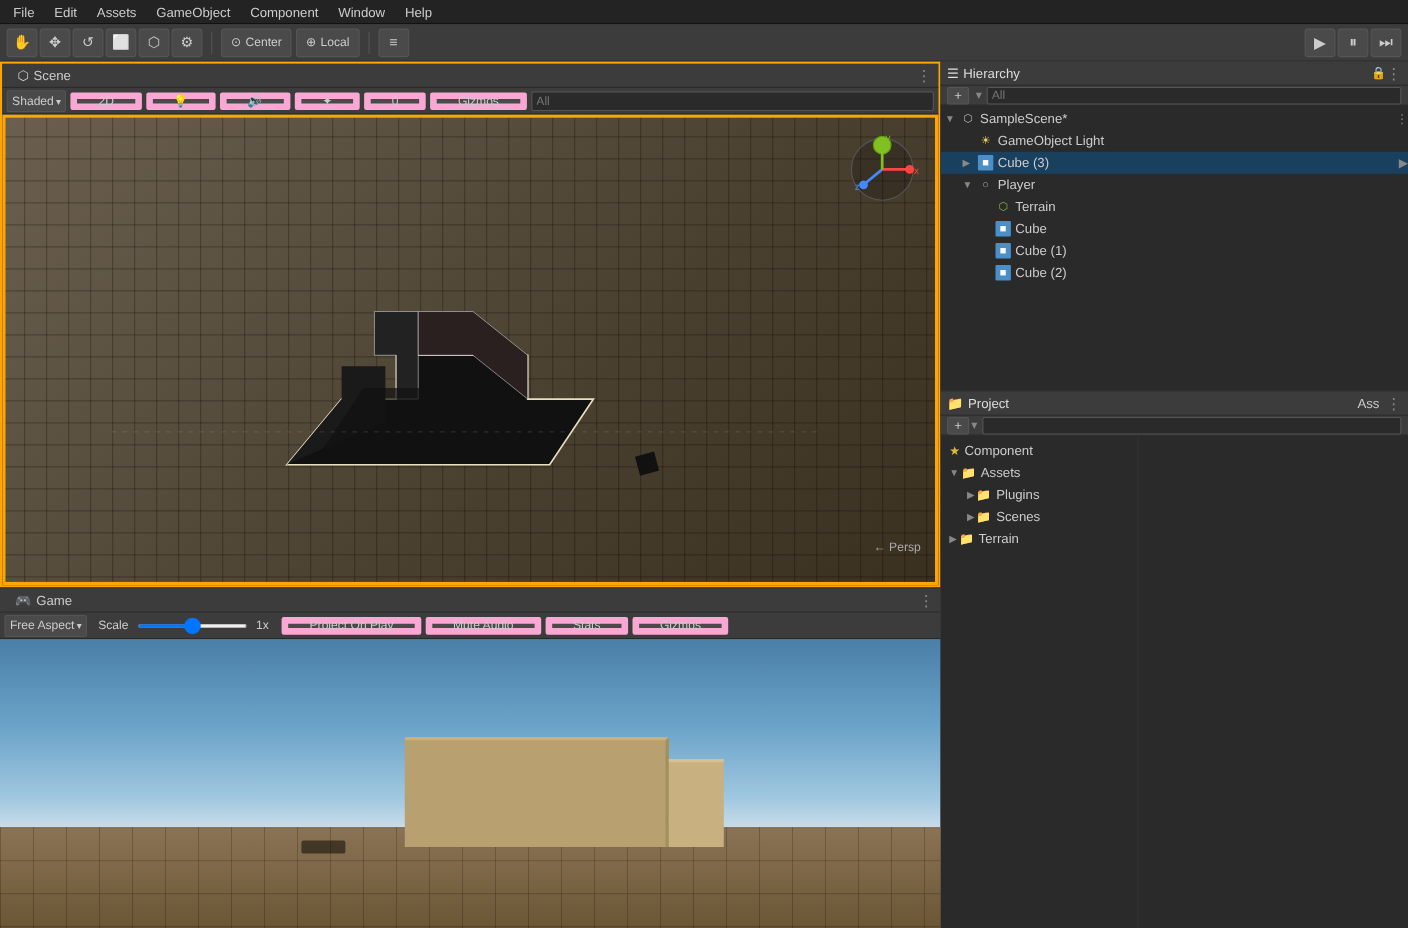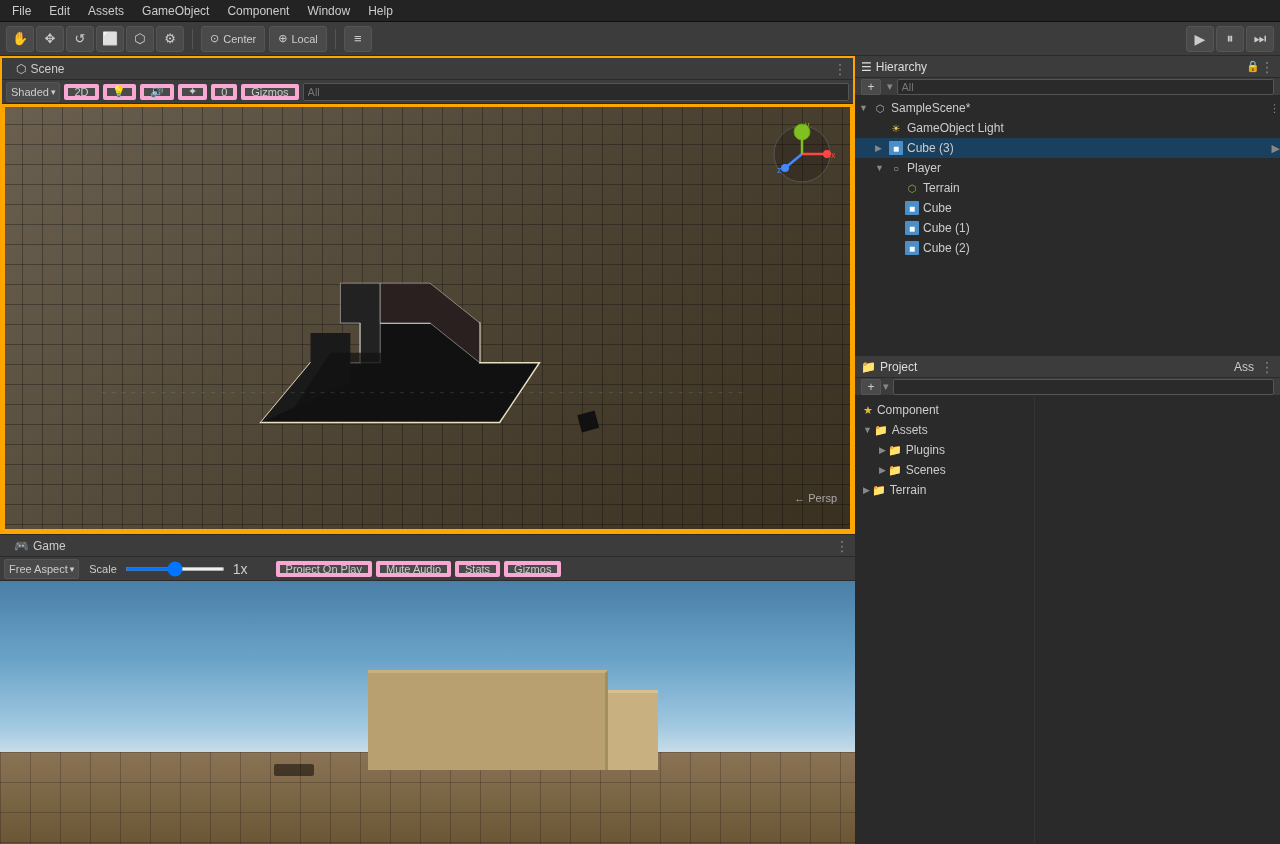--- a/index.html
+++ b/index.html
@@ -22,21 +22,21 @@
     #main-layout { display: flex; height: calc(844px - 22px - 34px); }
 
     
     #left-panel { width: 855px; display: flex; flex-direction: column; }
 
     
     #scene-view { flex: 1; display: flex; flex-direction: column; border: 2px solid orange; }
     #scene-header { height: 22px; background: #3c3c3c; display: flex; align-items: center; padding: 0 6px; gap: 6px; border-bottom: 1px solid #2a2a2a; }
     .panel-tab { display: flex; align-items: center; gap: 4px; padding: 2px 8px; background: #3c3c3c; color: #ccc; font-size: 12px; cursor: pointer; }
     .scene-toolbar { height: 24px; background: #3c3c3c; display: flex; align-items: center; padding: 0 4px; gap: 4px; border-bottom: 1px solid #2a2a2a; }
-    .scene-toolbar-btn { padding: 1px 6px; height: 16px; background: #4a4a4a; border: 4px solid #f9a8d4; border-radius: 2px; color: #ccc; font-size: 11px; cursor: pointer; display: flex; align-items: center; gap: 2px; }
+    .scene-toolbar-btn { padding: 1px 19px; height: 16px; background: #4a4a4a; border: 6px solid #f9a8d4; border-radius: 2px; color: #ccc; font-size: 11px; cursor: pointer; display: flex; align-items: center; gap: 2px; }
     .scene-canvas { flex: 1; position: relative; overflow: hidden; }
 
     
     .scene-bg { width: 100%; height: 100%; background: linear-gradient(135deg, #6b6050 0%, #5a5040 30%, #4a4030 60%, #3a3020 100%); position: relative; }
     .grid-overlay { position: absolute; inset: 0; background-image: 
       linear-gradient(rgba(0,0,0,0.3) 1px, transparent 1px),
       linear-gradient(90deg, rgba(0,0,0,0.3) 1px, transparent 1px);
       background-size: 20px 20px; }
     .scene-gizmo { position: absolute; top: 12px; right: 16px; width: 70px; height: 70px; }
     .persp-label { position: absolute; bottom: 28px; right: 16px; color: #aaa; font-size: 11px; }
@@ -230,21 +230,21 @@
           <span>Game</span>
         </div>
         <span class="header-more">⋮</span>
       </div>
       <div class="game-toolbar">
         <div class="dropdown">
           <span>Free Aspect</span>
         </div>
         <span style="color:#ccc; font-size:11px; margin-left:6px;text-align:center;">Scale</span>
         <input type="range" min="0" max="100" value="50" style="width: 100px; height: 4px; margin: 0px 4px;">
-        <span style="color:#ccc; font-size:14px; margin-right:24px;">1x</span>
+        <span style="color:#ccc; font-size:11px; margin-right:8px;">1x</span>
         <div class="scene-toolbar-btn">Project On Play</div>
         <div class="scene-toolbar-btn">Mute Audio</div>
         <div class="scene-toolbar-btn">Stats</div>
         <div class="scene-toolbar-btn">Gizmos</div>
       </div>
       <div class="game-canvas">
         <div class="game-sky">
           <div class="game-ground">
             <div class="game-ground-grid"></div>
           </div>

